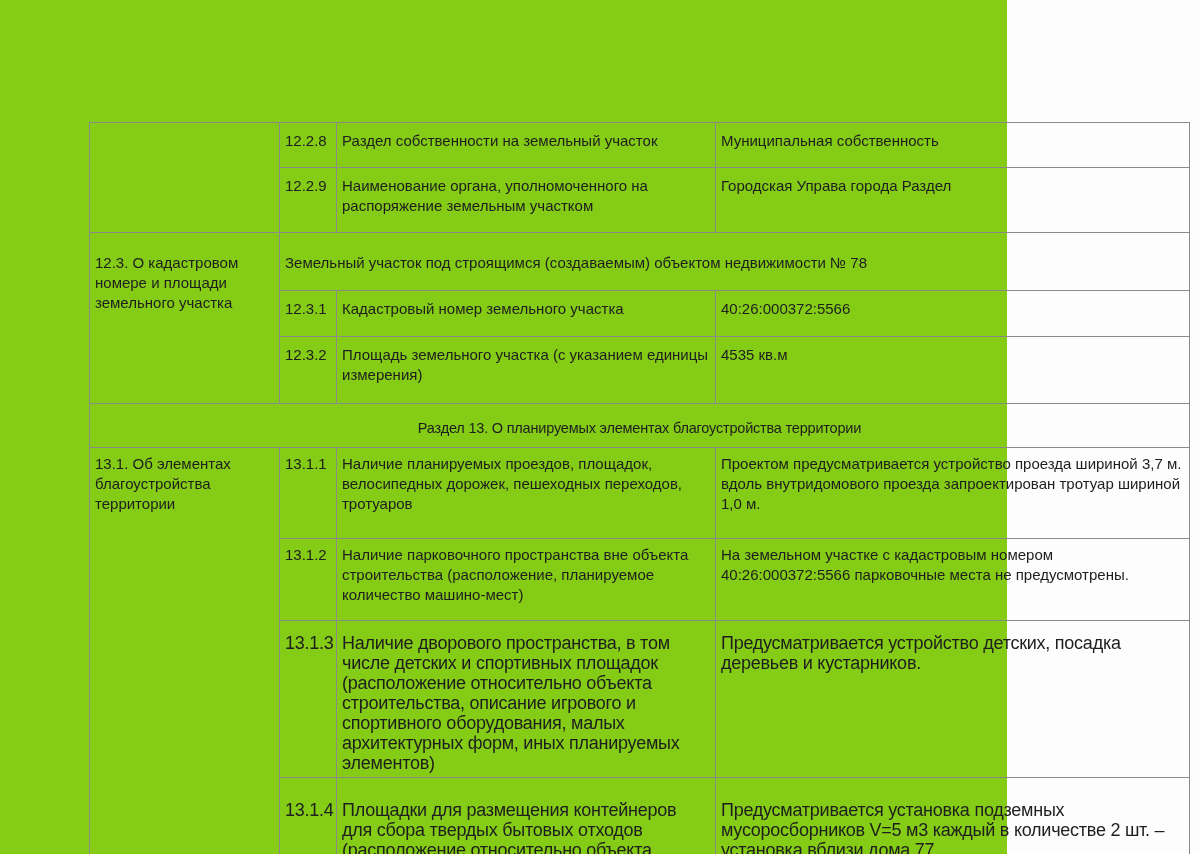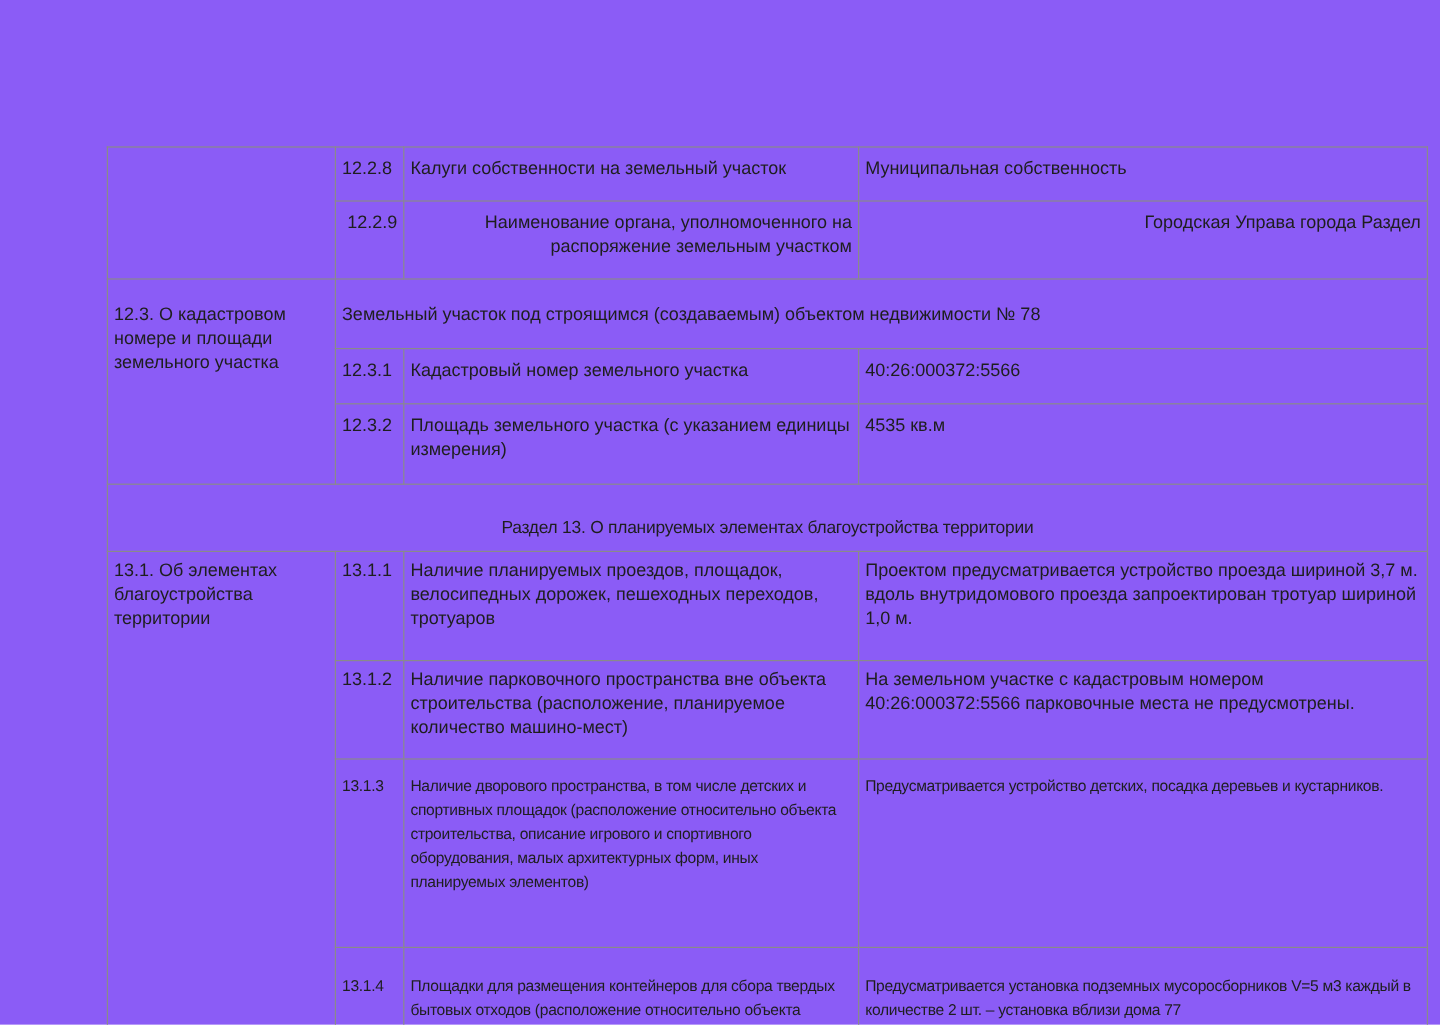--- a/index.html
+++ b/index.html
@@ -11,22 +11,22 @@
       width: 1200px;
       height: 854px;
       position: relative;
       overflow: hidden;
       font-family: "Liberation Sans", "DejaVu Sans", sans-serif;
       color: #1e1e1e;
     }
     .page {
       position: absolute;
       left: 0; top: 0;
-      width: 1200px; height: 854px;
-      background: #8b5cf6;
+      width: 1007px; height: 854px;
+      background: #84cc16;
     }
     table.doc {
       position: absolute;
       left: 89px;
       top: 122px;
       width: 1100px;
       border-collapse: collapse;
       table-layout: fixed;
       font-size: 15px;
       line-height: 20px;
@@ -38,53 +38,53 @@
     }
     col.c1 { width: 190px; }
     col.c2 { width: 57px; }
     col.c3 { width: 379px; }
     col.c4 { width: 474px; }
 
     td.num { padding-left: 5px; padding-right: 2px; }
     td.first-col { padding-top: 7px; padding-left: 2px; }
 
     tr.r-1228 td { height: 36px; padding-top: 8px; }
-    tr.r-1229 td { height: 56px; padding-top: 8px; text-align: right; }
+    tr.r-1229 td { height: 56px; padding-top: 8px; }
     tr.r-123h td { height: 37px; padding-top: 20px; }
     tr.r-1231 td { height: 37px; padding-top: 8px; }
     tr.r-1232 td { height: 58px; padding-top: 8px; }
-    tr.r-sec13 td { height: 38px; text-align: center; vertical-align: middle; padding-top: 17px;
+    tr.r-sec13 td { height: 38px; text-align: center; vertical-align: middle; padding-top: 5px;
       font-family: "Liberation Sans Narrow", "Liberation Sans", sans-serif; font-size: 14.5px; letter-spacing: -0.2px; }
     tr.r-1311 td { height: 84px; padding-top: 6px; }
     tr.r-1312 td { height: 75px; padding-top: 6px; }
     tr.r-1313 td { height: 144px; padding-top: 12px; }
     tr.r-1314 td { height: 81px; padding-top: 22px; margin-top: 33px; }
 
     tr.narrow td.narrowtext {
-      font-size: 13px;
+      font-size: 18px;
       letter-spacing: -0.25px;
     }
     .empty { }
   </style>
 </head>
 <body>
 
 <div class="page">
   <table class="doc">
     <colgroup>
       <col class="c1">
         <col class="c2">
         <col class="c3">
         <col class="c4">
     </colgroup>
     <tbody>
       <tr class="r-1228">
         <td rowspan="2" class="first-col empty"></td>
         <td class="num">12.2.8</td>
-        <td>Калуги собственности на земельный участок</td>
+        <td>Раздел собственности на земельный участок</td>
         <td>Муниципальная собственность</td>
       </tr>
       <tr class="r-1229">
         <td class="num">12.2.9</td>
         <td>Наименование органа, уполномоченного на распоряжение земельным участком</td>
         <td>Городская Управа города Раздел</td>
       </tr>
       <tr class="r-123h">
         <td rowspan="3" class="first-col">12.3. О кадастровом номере и площади земельного участка</td>
         <td colspan="3">Земельный участок под строящимся (создаваемым) объектом недвижимости № 78</td>

